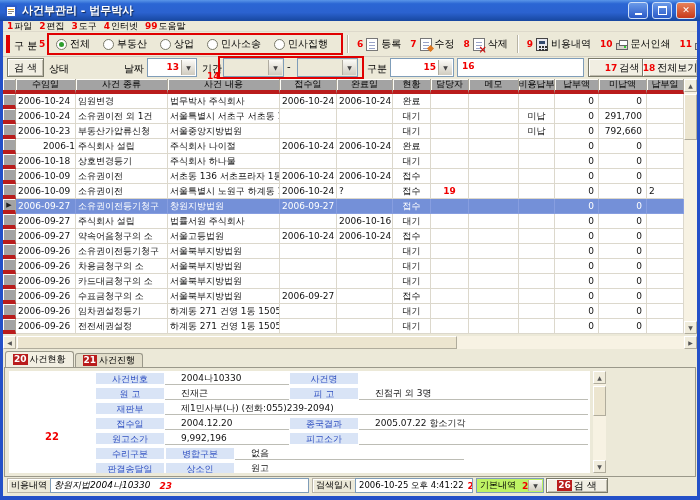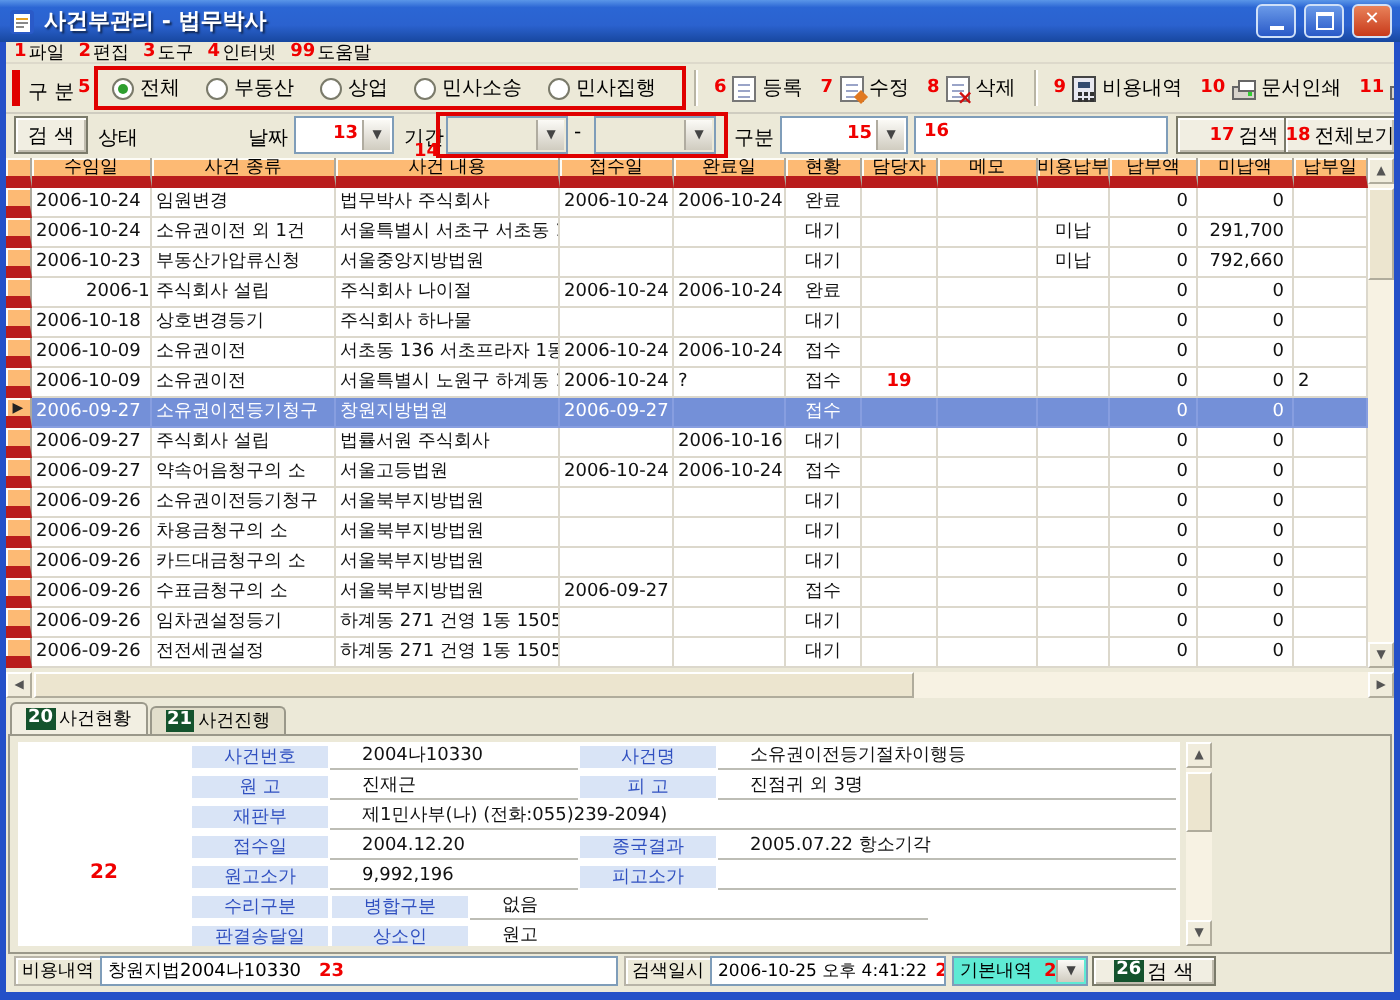--- a/index.html
+++ b/index.html
@@ -12,21 +12,21 @@
   .apptitle{color:#fff;font-size:11px;font-weight:bold;text-shadow:1px 1px 1px #10264f;flex:1;white-space:nowrap;}
   .winbtn{width:18px;height:15px;border-radius:3px;border:1px solid #cfe0f8;display:flex;align-items:center;justify-content:center;
     color:#fff;background:linear-gradient(#6a9ae8,#2a5ac8);flex:none;}
   .winbtn.close{background:linear-gradient(#e8825a,#c83a1a);}
   .g-min{width:7px;height:2px;background:#fff;margin-top:7px;}
   .g-max{width:7px;height:6px;border:1px solid #fff;border-top-width:2px;}
   .g-x{font-size:9px;font-weight:bold;line-height:9px;}
   
   .client{position:absolute;left:3px;right:3px;top:21px;bottom:4px;background:#ece9d8;overflow:hidden;}
   .ann{color:#f00000;font-weight:bold;font-size:9px;}
-  .annbox{background:#14532d;color:#fff;font-weight:bold;font-size:9px;padding:0 1px;line-height:11px;}
+  .annbox{background:#b91c1c;color:#fff;font-weight:bold;font-size:9px;padding:0 1px;line-height:11px;}
   
   .menubar{position:absolute;left:0;top:0;width:100%;height:11px;display:flex;gap:7px;padding:0 4px;
     font-size:9px;box-sizing:border-box;align-items:center;border-bottom:1px solid #ddd9cb;}
   .menu-item{display:flex;gap:1px;align-items:center;white-space:nowrap;}
   
   .toolbar{position:absolute;left:0;top:11px;width:100%;height:25px;border-bottom:1px solid #cfccc0;box-sizing:border-box;}
   .redtick{position:absolute;left:3px;top:3px;width:4px;height:18px;background:#e00000;}
   .cat-label{position:absolute;left:11px;top:7px;font-size:10px;white-space:pre;}
   .cat-num{position:absolute;left:36px;top:7px;}
   .radio-box{position:absolute;left:44px;top:1px;width:296px;height:22px;border:2px solid #e00000;
@@ -60,21 +60,21 @@
     border-left:1px solid #b0aca0;font-size:6px;display:flex;align-items:center;justify-content:center;color:#444;}
   .combo>.ann{position:absolute;right:17px;top:3px;}
   .sinput{position:absolute;left:454px;top:1px;width:127px;height:19px;background:#fff;border:1px solid #7f9db9;
     box-sizing:border-box;padding:2px 4px;font-size:9px;}
   .period-box{position:absolute;left:215px;top:-1px;width:146px;height:23px;border:2px solid #e00000;box-sizing:border-box;}
   .psep{position:absolute;left:284px;top:4px;font-size:10px;}
   .p14{position:absolute;left:204px;top:14px;}
   
   .grid{position:absolute;left:0;top:58px;width:694px;height:255px;background:#fff;}
   .trow{display:flex;height:15px;}
-  .hcell{background:#fdba74;border-right:1px solid #aca89c;border-bottom:6px solid #b91c1c;
+  .hcell{background:#a3a3a3;border-right:1px solid #aca89c;border-bottom:4px solid #b91c1c;
     box-shadow:inset 1px 1px 0 #fdfcf6;box-sizing:border-box;font-size:9px;display:flex;align-items:center;
     justify-content:center;overflow:hidden;flex:none;white-space:nowrap;}
   .selcell{width:13px;flex:none;}
   .cell{border-right:1px solid #dcd8cc;border-bottom:1px solid #dcd8cc;box-sizing:border-box;font-size:9px;
     line-height:13px;padding:1px 2px;overflow:hidden;white-space:nowrap;flex:none;color:#111;}
   .al-r{text-align:right;padding-right:4px;}
   .al-c{text-align:center;}
   .trow.sel .cell{background:#7490d8;color:#fff;border-color:#879ee0;}
   .arrow{font-size:7px;color:#222;}
   .vscroll{position:absolute;right:0;top:0;width:13px;height:255px;background:#f7f2e3;}
@@ -106,21 +106,21 @@
   .dscroll{position:absolute;left:588px;top:3px;width:13px;height:102px;background:#f7f2e3;}
   .dthumb{position:absolute;left:0;top:15px;width:13px;height:30px;background:#ece5cf;border:1px solid #fff;
     border-right-color:#b0ac9c;border-bottom-color:#b0ac9c;box-sizing:border-box;}
   
   .bottombar{position:absolute;left:0;top:457px;width:100%;height:16px;font-size:9px;}
   .blabel{position:absolute;top:0;height:15px;padding:0 3px;display:flex;align-items:center;background:#ece9d8;
     border:1px solid #b8b4a8;box-shadow:inset 1px 1px 0 #fff;box-sizing:border-box;white-space:nowrap;}
   .bfield{position:absolute;top:0;height:15px;background:#fff;border:1px solid #7f9db9;box-sizing:border-box;
     display:flex;align-items:center;padding:0 3px;gap:9px;overflow:hidden;white-space:nowrap;}
   .bfield.small{font-size:8.5px;gap:4px;}
-  .bcombo{position:absolute;top:0;height:15px;background:#5eead4;border:1px solid #7f9db9;box-sizing:border-box;
+  .bcombo{position:absolute;top:0;height:15px;background:#bef264;border:1px solid #7f9db9;box-sizing:border-box;
     display:flex;align-items:center;padding:0 16px 0 3px;gap:6px;white-space:nowrap;}
   .bbtn{position:absolute;top:0;height:15px;}
 </style>
 </head>
 <body>
 
 <div class="window">
   <div class="titlebar">
     <svg width="14" height="14">
       <rect x="1" y="1" width="12" height="12" rx="2" fill="#2a5ac8"></rect>
@@ -554,21 +554,20 @@
       </div>
 
     <div class="detail">
       <div class="dwhite">
         <span class="ann dann">22</span>
       <div class="drow">
             <span class="dspacer"></span>
             <span class="dlabel">사건번호</span>
             <span class="dval v1">2004나10330</span>
             <span class="dlabel">사건명</span>
-            <span class="dval v2">소유권이전등기절차이행등</span>
           </div>
           <div class="drow">
             <span class="dspacer"></span>
             <span class="dlabel">원 고</span>
             <span class="dval v1">진재근</span>
             <span class="dlabel">피 고</span>
             <span class="dval v2">진점귀 외 3명</span>
           </div>
           <div class="drow">
             <span class="dspacer"></span>
@@ -604,21 +603,21 @@
         </div>
       <div class="dscroll">
         <div class="scrbtn">▲</div>
         <div class="dthumb"></div>
         <div class="scrbtn vbot">▼</div>
       </div>
     </div>
 
     <div class="bottombar">
       <span class="blabel" style="left:4px;">비용내역</span>
-      <div class="bfield" style="left:47px;width:259px;">
+      <div class="bfield" style="left:47px;width:259px;font-style:italic;">
         <span>창원지법2004나10330</span>
         <span class="ann">23</span>
       </div>
       <span class="blabel" style="left:309px;">검색일시</span>
       <div class="bfield small" style="left:352px;width:118px;">
         <span>2006-10-25 오후 4:41:22</span>
         <span class="ann">24</span>
       </div>
       <div class="bcombo" style="left:473px;width:68px;">
         <span>기본내역</span>

